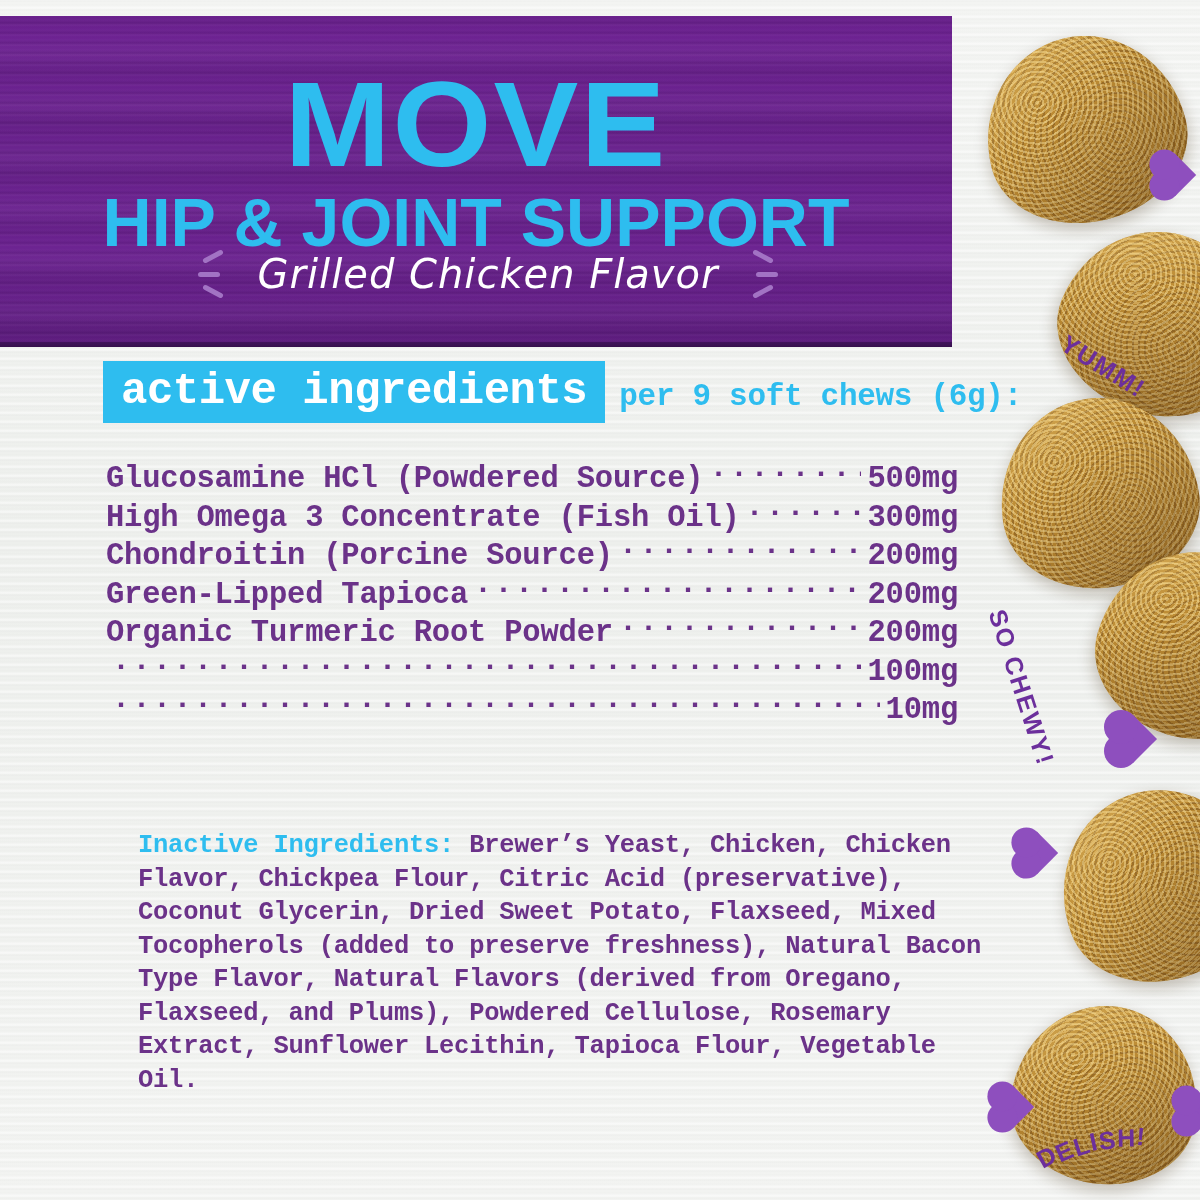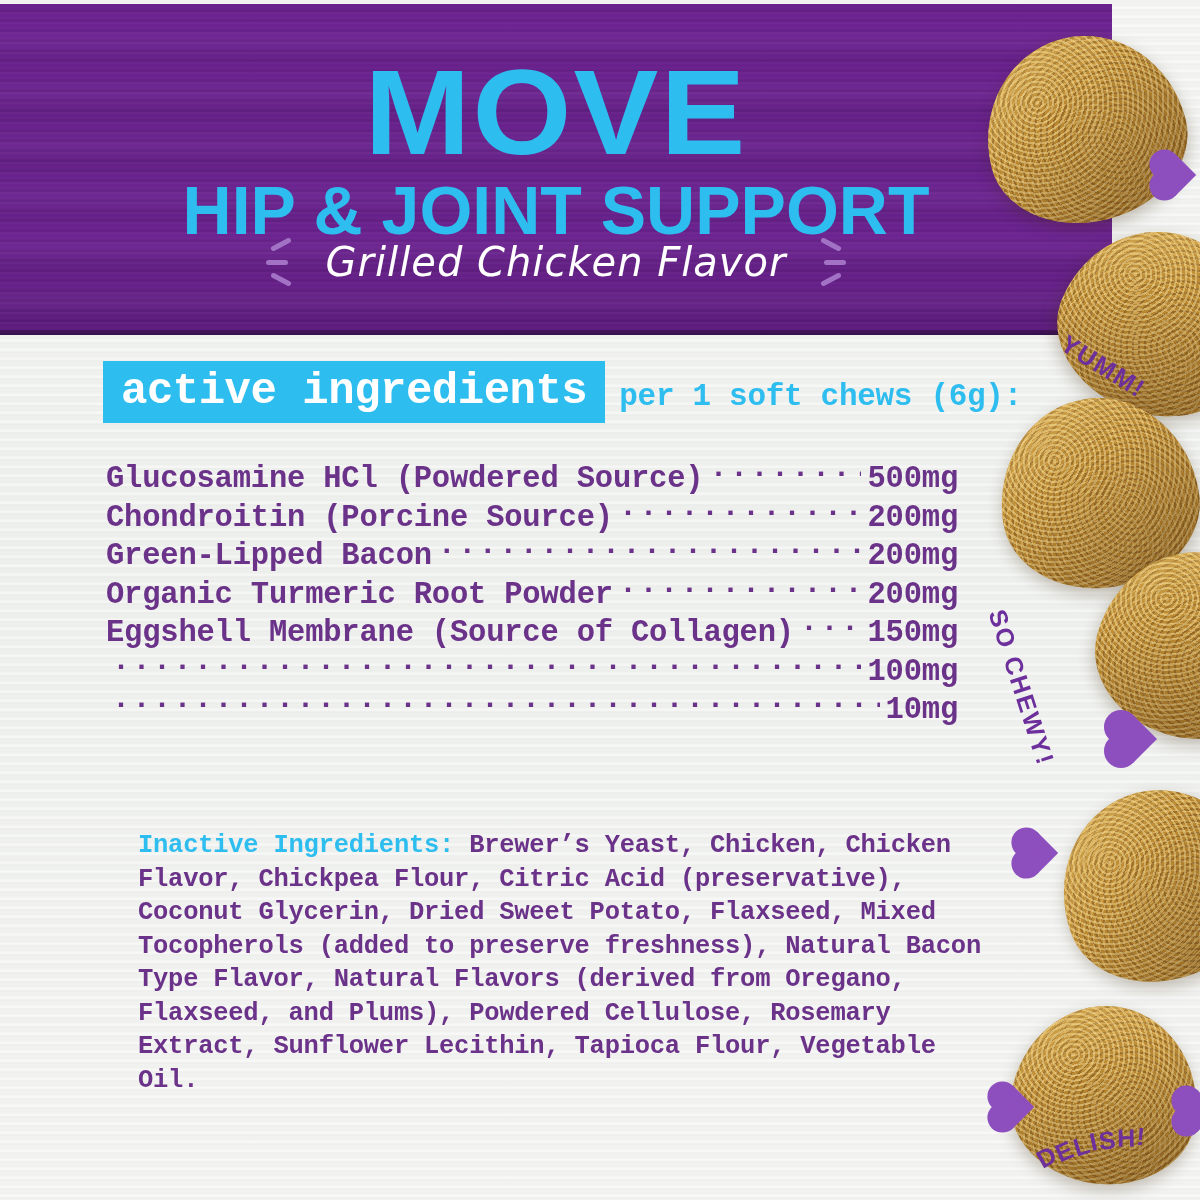--- a/index.html
+++ b/index.html
@@ -18,21 +18,21 @@
         rgba(255,255,255,0.0) 0px,
         rgba(0,0,0,0.018) 2px,
         rgba(255,255,255,0.55) 4px,
         rgba(0,0,0,0.010) 7px,
         rgba(255,255,255,0.0) 9px),
       linear-gradient(180deg,#f4f5f3 0%,#eef0ed 45%,#f3f4f2 100%);
   }
 
   
   #header{
-    position:absolute;left:0;top:4px;width:1112px;height:331px;
+    position:absolute;left:0;top:16px;width:952px;height:331px;
     background:
       repeating-linear-gradient(0deg,
         rgba(255,255,255,0.00) 0px,
         rgba(255,255,255,0.045) 2px,
         rgba(0,0,0,0.075) 4px,
         rgba(255,255,255,0.02) 7px,
         rgba(255,255,255,0.00) 10px),
       repeating-linear-gradient(0deg,
         rgba(0,0,0,0.00) 0px,
         rgba(0,0,0,0.05) 17px,
@@ -57,21 +57,21 @@
   #move-title{
     top:48px;font-size:120px;letter-spacing:2px;
     transform:scaleX(1.06);
   }
   #sub-title{
     top:172px;font-size:68px;letter-spacing:0px;
     transform:scaleX(1.0);
   }
   #flavor-wrap{
     position:absolute;top:232px;width:100%;
-    display:flex;align-items:center;justify-content:center;gap:22px;
+    display:flex;align-items:center;justify-content:center;gap:22px;margin-left:12px;
   }
   #flavor-title{
     color:#ffffff;
     font-size:40px;
     font-family:"DejaVu Sans", sans-serif;
     font-style:italic;
     font-weight:normal;
     letter-spacing:1px;
     white-space:nowrap;
   }
@@ -207,48 +207,48 @@
           <i></i>
           <i></i>
         </span>
     </div>
   </div>
 
   <div id="content">
 
     <div id="active-head">
       <span id="active-chip">active ingredients</span>
-      <span id="per-serving">per 1 soft chews (6g):</span>
+      <span id="per-serving">per 9 soft chews (6g):</span>
     </div>
 
     <div id="ing-list">
         <div class="ing-row">
           <span class="ing-name">Glucosamine HCl (Powdered Source)</span>
           <span class="ing-dots"></span>
           <span class="ing-amt">500mg</span>
         </div>
         <div class="ing-row">
+          <span class="ing-name">High Omega 3 Concentrate (Fish Oil)</span>
+          <span class="ing-dots"></span>
+          <span class="ing-amt">300mg</span>
+        </div>
+        <div class="ing-row">
           <span class="ing-name">Chondroitin (Porcine Source)</span>
           <span class="ing-dots"></span>
           <span class="ing-amt">200mg</span>
         </div>
         <div class="ing-row">
-          <span class="ing-name">Green-Lipped Bacon</span>
+          <span class="ing-name">Green-Lipped Tapioca</span>
           <span class="ing-dots"></span>
           <span class="ing-amt">200mg</span>
         </div>
         <div class="ing-row">
           <span class="ing-name">Organic Turmeric Root Powder</span>
           <span class="ing-dots"></span>
           <span class="ing-amt">200mg</span>
-        </div>
-        <div class="ing-row">
-          <span class="ing-name">Eggshell Membrane (Source of Collagen)</span>
-          <span class="ing-dots"></span>
-          <span class="ing-amt">150mg</span>
         </div>
         <div class="ing-row">
           <span class="ing-dots"></span>
           <span class="ing-amt">100mg</span>
         </div>
         <div class="ing-row">
           <span class="ing-dots"></span>
           <span class="ing-amt">10mg</span>
         </div>
       </div>

